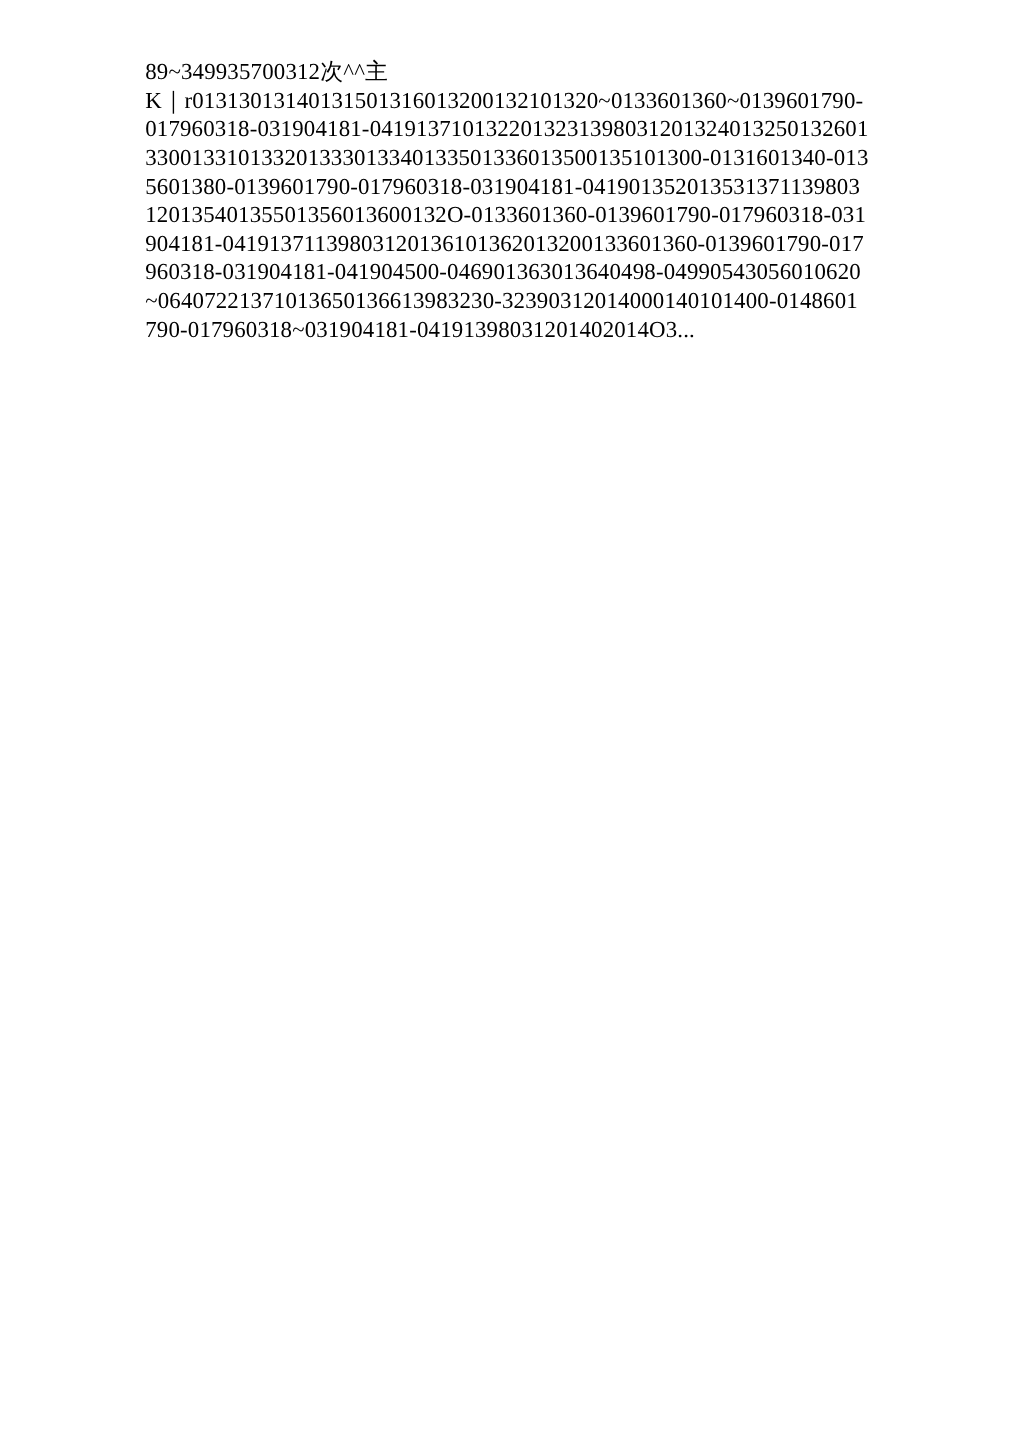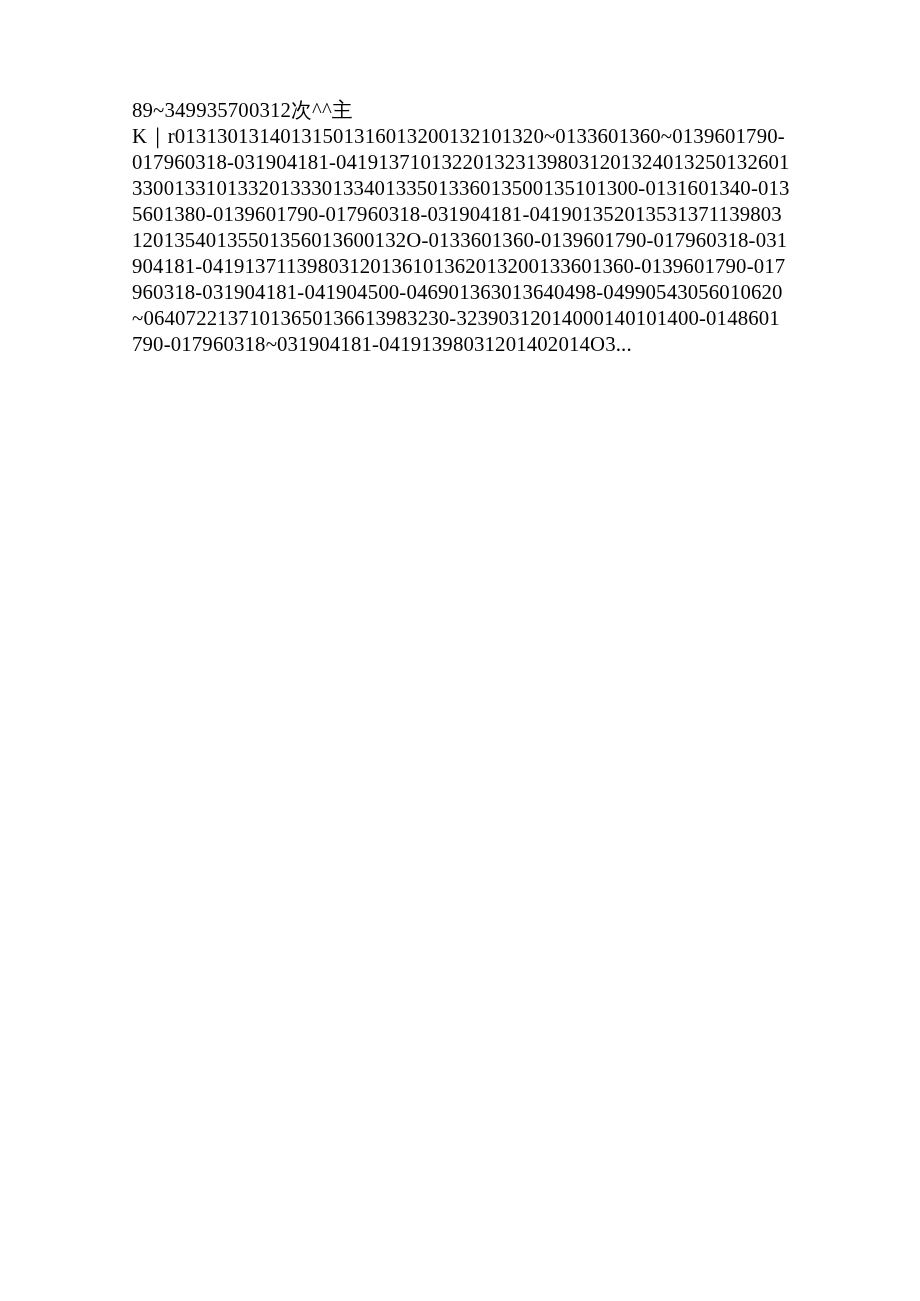--- a/index.html
+++ b/index.html
@@ -5,21 +5,21 @@
   html, body {
     margin: 0;
     padding: 0;
     width: 920px;
     height: 1301px;
     background: #ffffff;
   }
   .page {
     box-sizing: border-box;
     width: 920px;
-    padding: 97px 130px 0 132px;
+    padding: 53px 130px 0 132px;
     font-family: "SimSun", "宋体", "MS Mincho", serif;
     font-size: 20.8px;
     line-height: 26px;
     color: #000000;
     letter-spacing: 0.15px;
     word-break: break-all;
     overflow-wrap: break-word;
     white-space: pre-wrap;
   }
 </style>

